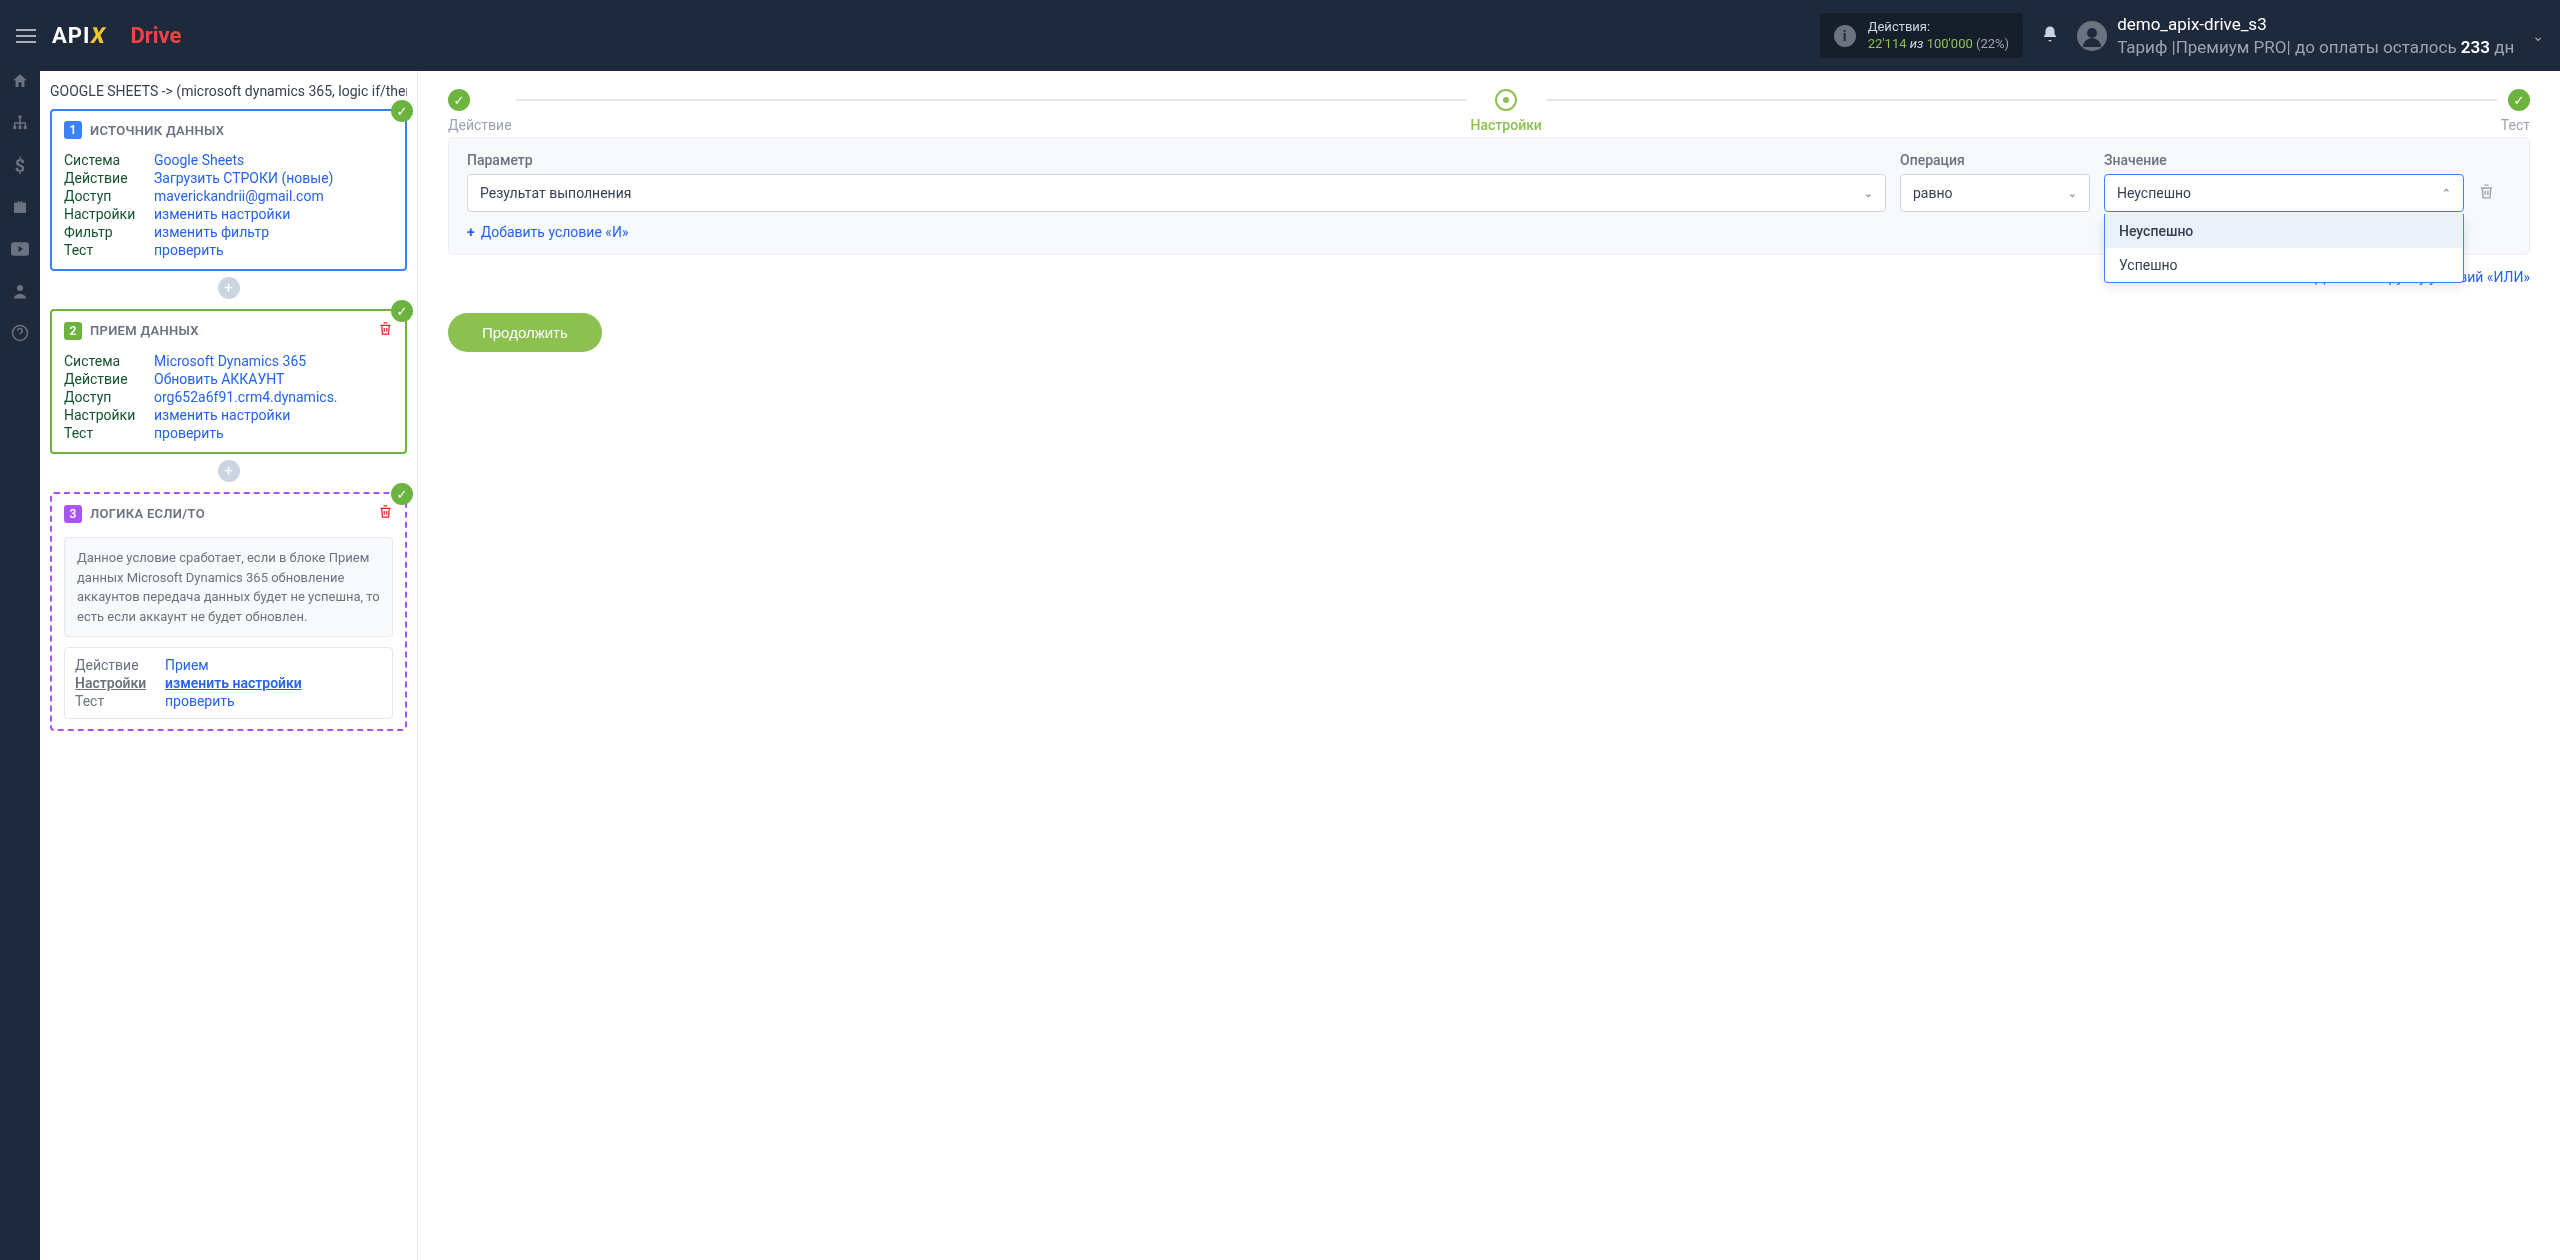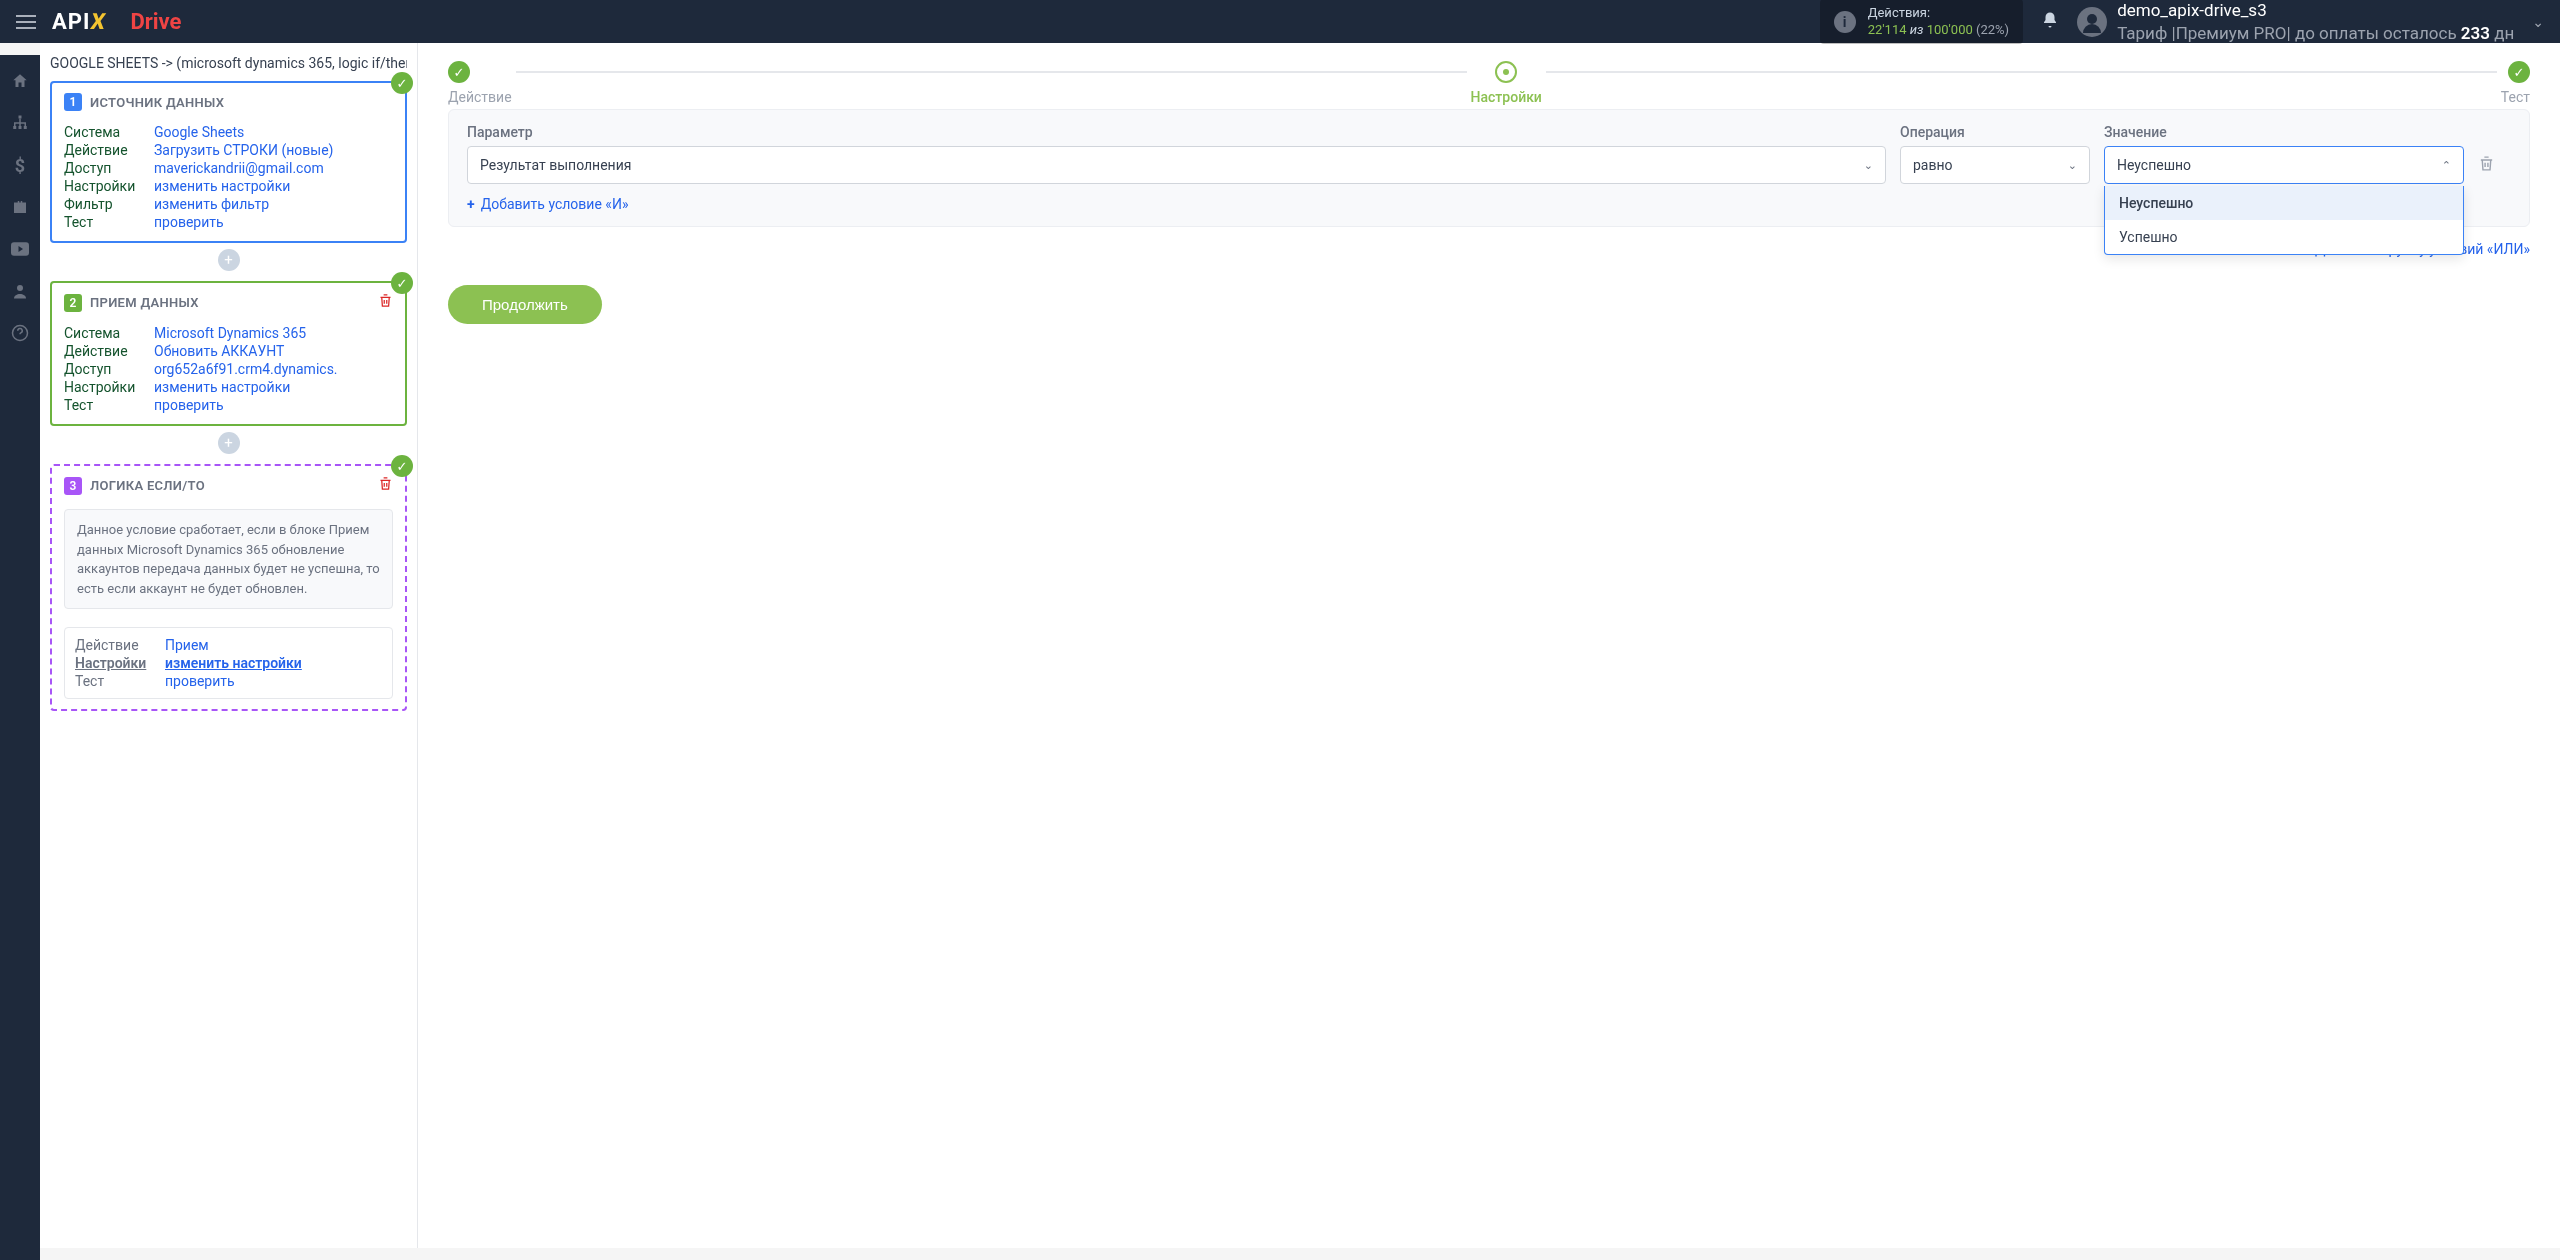--- a/index.html
+++ b/index.html
@@ -1,19 +1,19 @@
 <!DOCTYPE html>
 <html><head>
 <meta charset="utf-8">
 <style>
 * { box-sizing: border-box; margin: 0; padding: 0; }
 body { font-family: -apple-system, BlinkMacSystemFont, "Segoe UI", Roboto, Arial, sans-serif; background: #f5f5f5; color: #333; font-size: 14px; }
 
 
-.header { background: #1e293b; color: #fff; height: 43px; display: flex; align-items: center; justify-content: space-between; padding: 0 16px; position: relative; z-index: 100; }
+.header { background: #1e293b; color: #fff; height: 71px; display: flex; align-items: center; justify-content: space-between; padding: 0 16px; position: relative; z-index: 100; }
 .header-left { display: flex; align-items: center; gap: 16px; }
 .hamburger { display: flex; flex-direction: column; gap: 4px; cursor: pointer; }
 .hamburger span { width: 20px; height: 2px; background: #aab0bb; }
 .logo { font-size: 22px; font-weight: 700; color: #fff; display: flex; align-items: center; }
 .logo .api { color: #fff; letter-spacing: 1px;}
 .logo .x { color: #f4c430; font-weight: 800; transform: skewX(-10deg); margin: 0 1px; }
 .logo .drive { color: #ef4444; margin-left: 24px; }
 .header-right { display: flex; align-items: center; gap: 18px; }
 .actions-badge { background: rgba(0,0,0,0.25); border-radius: 4px; padding: 6px 14px; display: flex; align-items: center; gap: 12px; }
 .info-circle { width: 22px; height: 22px; border-radius: 50%; background: #6b7280; color: #1e293b; display: flex; align-items: center; justify-content: center; font-weight: bold; font-size: 14px; }
@@ -54,21 +54,21 @@
 .card-num { width: 18px; height: 18px; border-radius: 3px; color: #fff; display: flex; align-items: center; justify-content: center; font-size: 12px; font-weight: 600; }
 .card-num.blue { background: #3b82f6; }
 .card-num.green { background: #6cb33f; }
 .card-num.purple { background: #a855f7; }
 .card-title { font-weight: 600; font-size: 13px; color: #6b7280; letter-spacing: 0.3px; }
 .card-trash { margin-left: auto; color: #dc2626; cursor: pointer; font-size: 15px; }
 .card-body { padding: 2px 12px 10px 12px; }
 .card-row { display: flex; padding: 1px 0; font-size: 14px; }
 .card-label { width: 90px; color: #14532d; }
 .card-value { color: #2563eb; cursor: pointer; }
-.card-desc { background: #f8f9fb; border: 1px solid #e5e7eb; border-radius: 4px; padding: 10px 12px; margin: 4px 12px 18px 12px; font-size: 13px; color: #6b7280; line-height: 1.5; }
+.card-desc { background: #f8f9fb; border: 1px solid #e5e7eb; border-radius: 4px; padding: 10px 12px; margin: 4px 12px 10px 12px; font-size: 13px; color: #6b7280; line-height: 1.5; }
 .card-sub { border: 1px solid #e5e7eb; border-radius: 4px; margin: 0 12px 10px 12px; padding: 8px 10px; }
 .sub-row { display: flex; padding: 1px 0; font-size: 14px; }
 .sub-label { width: 90px; color: #6b7280; }
 .sub-value { color: #2563eb; cursor: pointer; }
 .sub-label.u, .sub-value.u { text-decoration: underline; font-weight: 600; }
 
 .add-between { display: flex; justify-content: center; padding: 6px 0 10px 0; }
 .add-circle { width: 22px; height: 22px; border-radius: 50%; background: #cbd5e1; color: #fff; display: flex; align-items: center; justify-content: center; font-size: 15px; cursor: pointer; }
 
 

